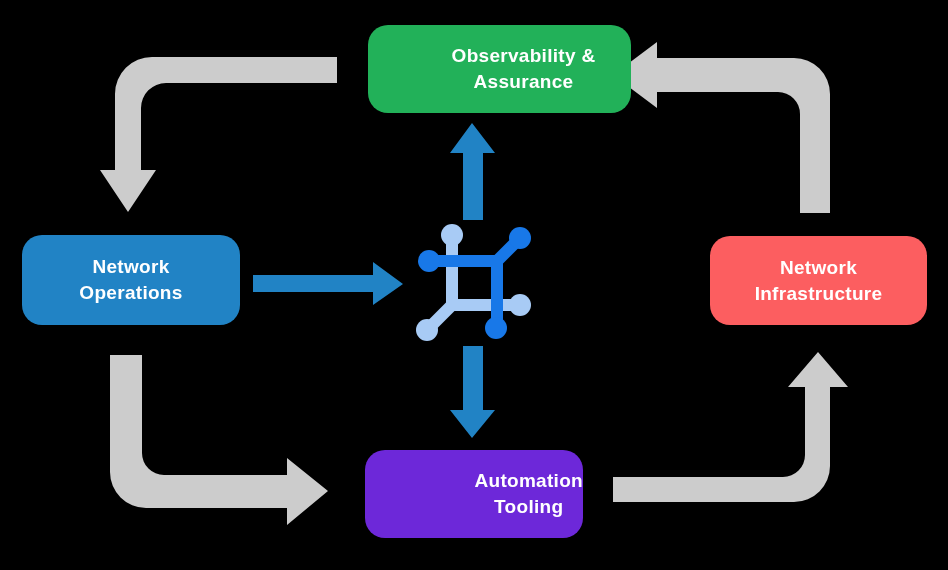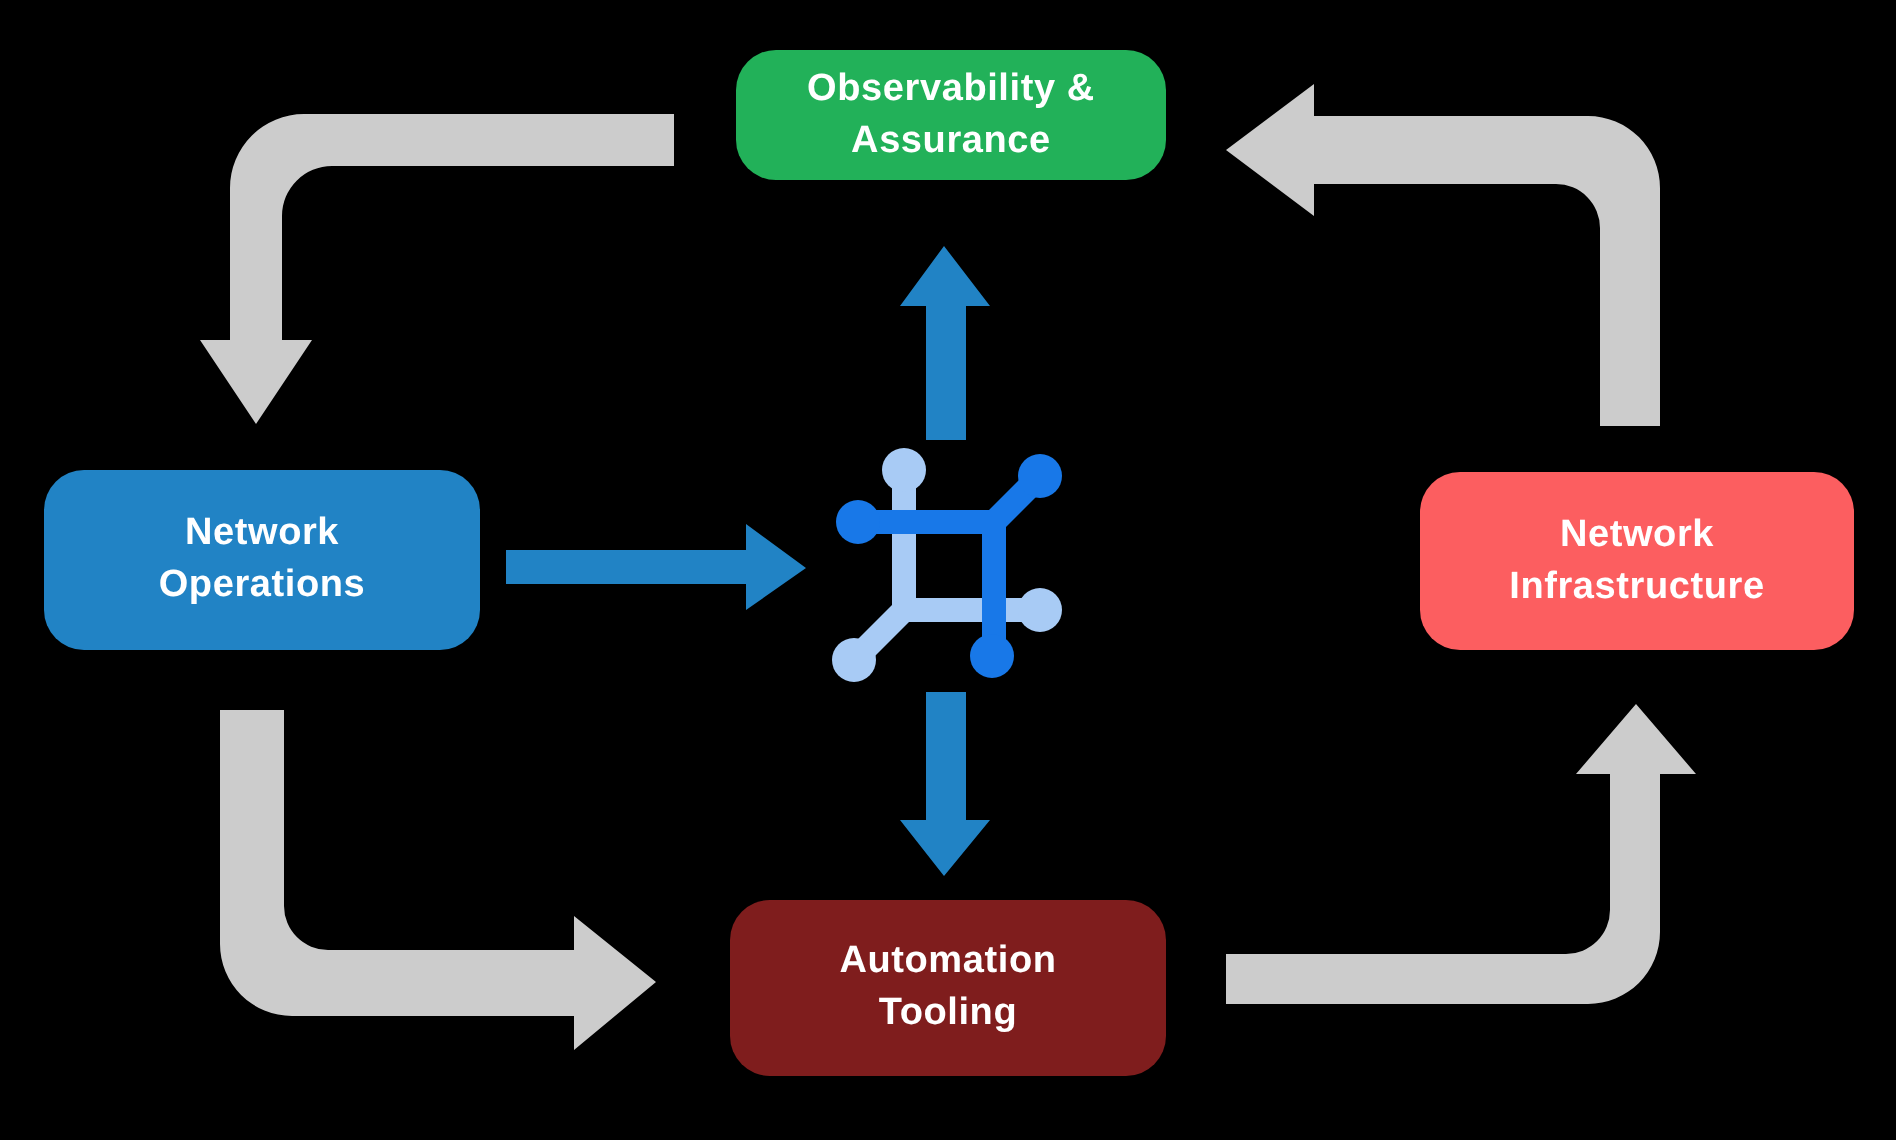--- a/index.html
+++ b/index.html
@@ -6,21 +6,21 @@
   .canvas{
     position:relative;width:948px;height:570px;background:#000;overflow:hidden;
     font-family:"Liberation Sans", sans-serif;
   }
   .canvas svg{position:absolute;left:0;top:0;}
   .node{
     position:absolute;border-radius:20px;display:flex;align-items:center;justify-content:center;
     color:#fff;font-size:19px;font-weight:700;letter-spacing:.3px;line-height:26px;
   }
   .node .lbl{display:block;text-align:center;white-space:pre-line;}
-  .n-observability{left:368px;top:25px;width:215px;height:65px;}
+  .n-observability{left:368px;top:25px;width:215px;height:88px;padding-left:48px;}
   .n-operations{left:22px;top:235px;width:218px;height:90px;}
   .n-infrastructure{left:710px;top:236px;width:217px;height:89px;}
   .n-automation{left:365px;top:450px;width:218px;height:88px;}
 </style>
 </head>
 <body>
 
 <div class="canvas">
 
   <svg width="948" height="570" viewBox="0 0 948 570">
@@ -66,18 +66,18 @@
   <div class="node n-operations" style="background: rgb(33, 131, 197);">
     <span class="lbl">Network
 Operations</span>
   </div>
 
   <div class="node n-infrastructure" style="background: rgb(252, 94, 96);">
     <span class="lbl">Network
 Infrastructure</span>
   </div>
 
-  <div class="node n-automation" style="background: #7f1d1d;">
+  <div class="node n-automation" style="background: #6d28d9; justify-content: flex-end;">
     <span class="lbl">Automation
 Tooling</span>
   </div>
 
 </div>
 
 </body></html>

